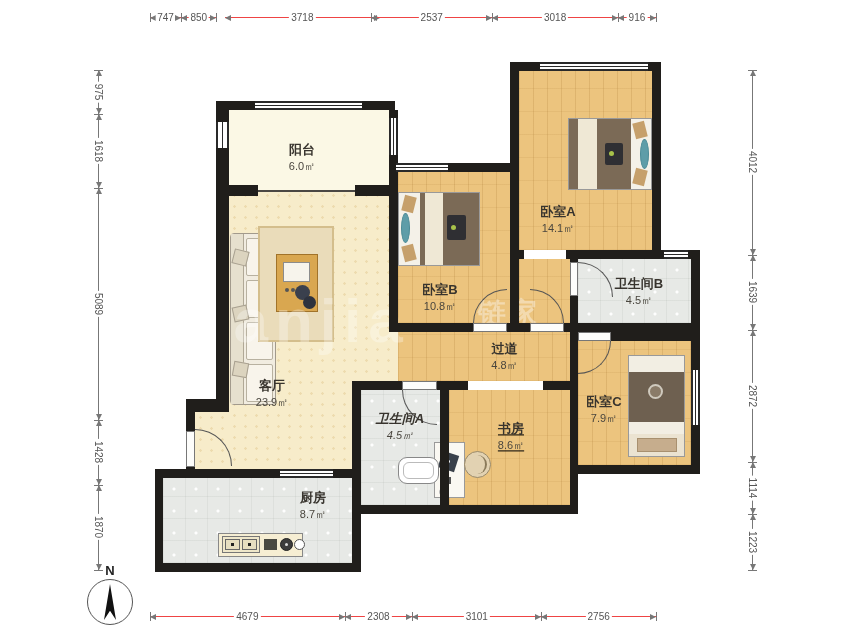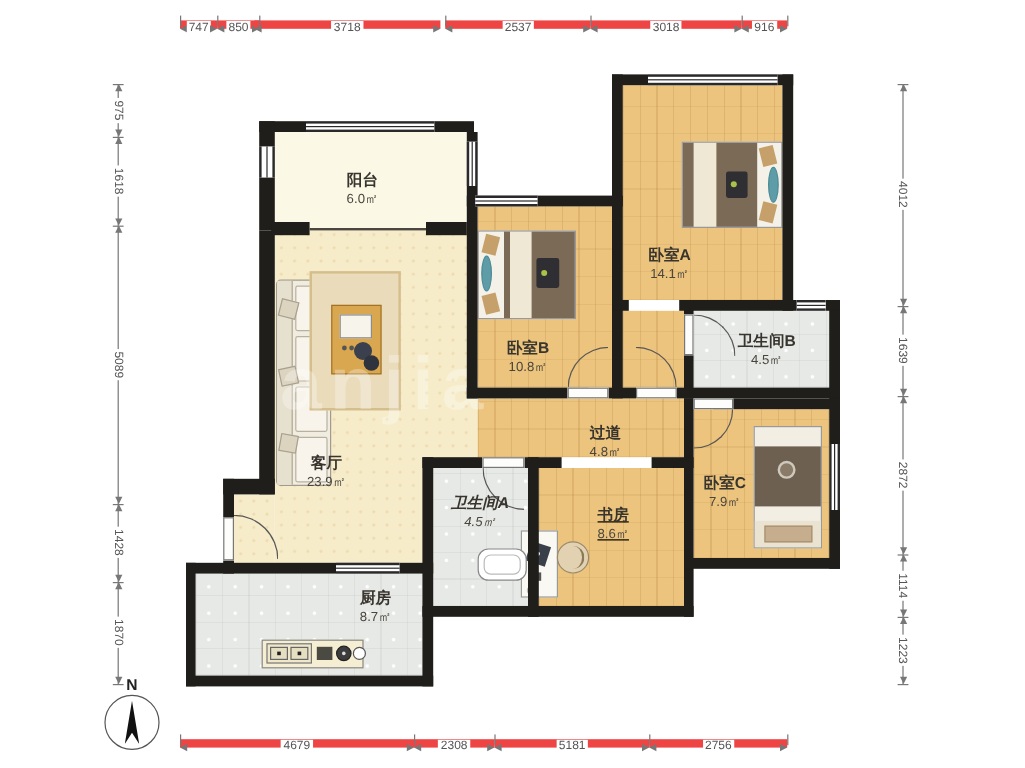--- a/index.html
+++ b/index.html
@@ -29,21 +29,21 @@
          background-image:linear-gradient(#2A2A2A,#2A2A2A);background-size:1px 100%;background-position:center;}
   .door-gap{position:absolute;background:#FDFDFB;border:1px solid #777;z-index:5;}
   .arc{position:absolute;z-index:5;}
   .arc-tr{border-top:1.4px solid #555;border-right:1.4px solid #555;border-top-right-radius:100%;}
   .arc-tl{border-top:1.4px solid #555;border-left:1.4px solid #555;border-top-left-radius:100%;}
   .arc-br{border-bottom:1.4px solid #555;border-right:1.4px solid #555;border-bottom-right-radius:100%;}
   .arc-bl{border-bottom:1.4px solid #555;border-left:1.4px solid #555;border-bottom-left-radius:100%;}
   .room-label{position:absolute;transform:translate(-50%,-50%);text-align:center;z-index:6;white-space:nowrap;line-height:1.3;}
   .rname{font-size:13px;color:#38342E;font-weight:bold;}
   .rarea{font-size:11px;color:#4A463E;}
-  .dim-h{position:absolute;height:0;border-top:7px solid #ef4444;z-index:6;}
+  .dim-h{position:absolute;height:0;border-top:1px solid #ef4444;z-index:6;}
   .dim-h::before{content:"";position:absolute;left:0;top:-3.5px;width:0;height:0;
     border-top:3px solid transparent;border-bottom:3px solid transparent;border-right:6px solid #777;}
   .dim-h::after{content:"";position:absolute;right:0;top:-3.5px;width:0;height:0;
     border-top:3px solid transparent;border-bottom:3px solid transparent;border-left:6px solid #777;}
   .dim-v{position:absolute;width:0;border-left:1px solid #777;z-index:6;}
   .dim-v::before{content:"";position:absolute;top:0;left:-3.5px;width:0;height:0;
     border-left:3px solid transparent;border-right:3px solid transparent;border-bottom:6px solid #777;}
   .dim-v::after{content:"";position:absolute;bottom:0;left:-3.5px;width:0;height:0;
     border-left:3px solid transparent;border-right:3px solid transparent;border-top:6px solid #777;}
   .dim-label{position:absolute;background:#fff;padding:0 2px;font-size:10px;color:#555;line-height:1.1;}
@@ -56,20 +56,21 @@
   .compass .circle{width:46px;height:46px;border:1px solid #555;border-radius:50%;margin:0 auto;position:relative;}
   .compass .needle{position:absolute;left:50%;top:4px;width:20px;height:36px;transform:translateX(-50%);
     background:#111;clip-path:polygon(50% 0, 80% 100%, 50% 74%, 20% 100%);}
 </style>
 </head>
 <body>
 
 <div id="plan">
 
   <div class="wm" style="left:185px;top:285px;font-size:62px;letter-spacing:7px;">lianjia</div>
+  <div class="wm" style="left:478px;top:294px;font-size:28px;letter-spacing:3px;color:rgba(255,255,255,.38);">链家</div>
 
   <div class="furn" style="left:230px;top:233px;width:46px;height:172px;background:#F1ECE0;border:1px solid #A29A8C;border-radius:4px;">
     <div style="left:0;top:0;bottom:0;width:13px;background:#E6E0CE;border-right:1px solid #B0A896;"></div>
     <div style="left:15px;top:4px;width:27px;height:38px;background:#F8F4EB;border:1px solid #B8B1A0;border-radius:2px;"></div>
     <div style="left:15px;top:46px;width:27px;height:38px;background:#F8F4EB;border:1px solid #B8B1A0;border-radius:2px;"></div>
     <div style="left:15px;top:88px;width:27px;height:38px;background:#F8F4EB;border:1px solid #B8B1A0;border-radius:2px;"></div>
     <div style="left:15px;top:130px;width:27px;height:38px;background:#F8F4EB;border:1px solid #B8B1A0;border-radius:2px;"></div>
     <div style="left:2px;top:16px;width:15px;height:15px;background:#DCD4BF;border:1px solid #A8A090;transform:rotate(14deg);"></div>
     <div style="left:2px;top:72px;width:15px;height:15px;background:#DCD4BF;border:1px solid #A8A090;transform:rotate(-12deg);"></div>
     <div style="left:2px;top:128px;width:15px;height:15px;background:#DCD4BF;border:1px solid #A8A090;transform:rotate(10deg);"></div>
@@ -158,21 +159,21 @@
     <div class="rarea">10.8㎡</div>
   </div>
   <div class="room-label" style="left:604px;top:410px;">
     <div class="rname">卧室C</div>
     <div class="rarea">7.9㎡</div>
   </div>
   <div class="room-label" style="left:639px;top:292px;">
     <div class="rname">卫生间B</div>
     <div class="rarea">4.5㎡</div>
   </div>
-  <div class="room-label" style="left:481px;top:369px;padding-left:47px;">
+  <div class="room-label" style="left:481px;top:357px;padding-left:47px;">
     <div class="rname">过道</div>
     <div class="rarea">4.8㎡</div>
   </div>
   <div class="room-label" style="left:400px;top:427px;font-style:italic;">
     <div class="rname">卫生间A</div>
     <div class="rarea">4.5㎡</div>
   </div>
   <div class="room-label" style="left:511px;top:437px;text-decoration:underline;">
     <div class="rname">书房</div>
     <div class="rarea">8.6㎡</div>
@@ -258,21 +259,21 @@
     <div class="arc arc-bl" style="left: 402px; top: 390px; width: 35px; height: 35px;"></div>
     <div class="arc arc-br" style="left: 578px; top: 341px; width: 33px; height: 33px;"></div>
     <div class="dim-h" style="left: 150px; top: 17px; width: 31.084px; height: 0px;">
       <span class="dim-label">747</span>
     </div>
     <div class="tick-v" style="left: 150px; top: 13px;"></div>
     <div class="dim-h" style="left: 181.084px; top: 17px; width: 35.3701px; height: 0px;">
       <span class="dim-label">850</span>
     </div>
     <div class="tick-v" style="left: 181.084px; top: 13px;"></div>
-    <div class="dim-h" style="left: 212px; top: 17px; width: 154.713px; height: 0px;">
+    <div class="dim-h" style="left: 225px; top: 17px; width: 154.713px; height: 0px;">
       <span class="dim-label">3718</span>
     </div>
     <div class="tick-v" style="left: 216.454px; top: 13px;"></div>
     <div class="dim-h" style="left: 371.167px; top: 17px; width: 121.132px; height: 0px;">
       <span class="dim-label">2537</span>
     </div>
     <div class="tick-v" style="left: 371.167px; top: 13px;"></div>
     <div class="dim-h" style="left: 492.299px; top: 17px; width: 125.585px; height: 0px;">
       <span class="dim-label">3018</span>
     </div>
@@ -284,21 +285,21 @@
     <div class="tick-v" style="left: 656px; top: 13px;"></div>
     <div class="dim-h" style="left: 150px; top: 616px; width: 194.702px; height: 0px;">
       <span class="dim-label">4679</span>
     </div>
     <div class="tick-v" style="left: 150px; top: 612px;"></div>
     <div class="dim-h" style="left: 344.702px; top: 616px; width: 67.5776px; height: 0px;">
       <span class="dim-label">2308</span>
     </div>
     <div class="tick-v" style="left: 344.702px; top: 612px;"></div>
     <div class="dim-h" style="left: 412.279px; top: 616px; width: 129.038px; height: 0px;">
-      <span class="dim-label">5181</span>
+      <span class="dim-label">3101</span>
     </div>
     <div class="tick-v" style="left: 412.279px; top: 612px;"></div>
     <div class="dim-h" style="left: 541.318px; top: 616px; width: 114.682px; height: 0px;">
       <span class="dim-label">2756</span>
     </div>
     <div class="tick-v" style="left: 541.318px; top: 612px;"></div>
     <div class="tick-v" style="left: 656px; top: 612px;"></div>
     <div class="dim-v" style="left: 98px; top: 70px; width: 0px; height: 44.3989px;">
       <span class="dim-label">975</span>
     </div>

